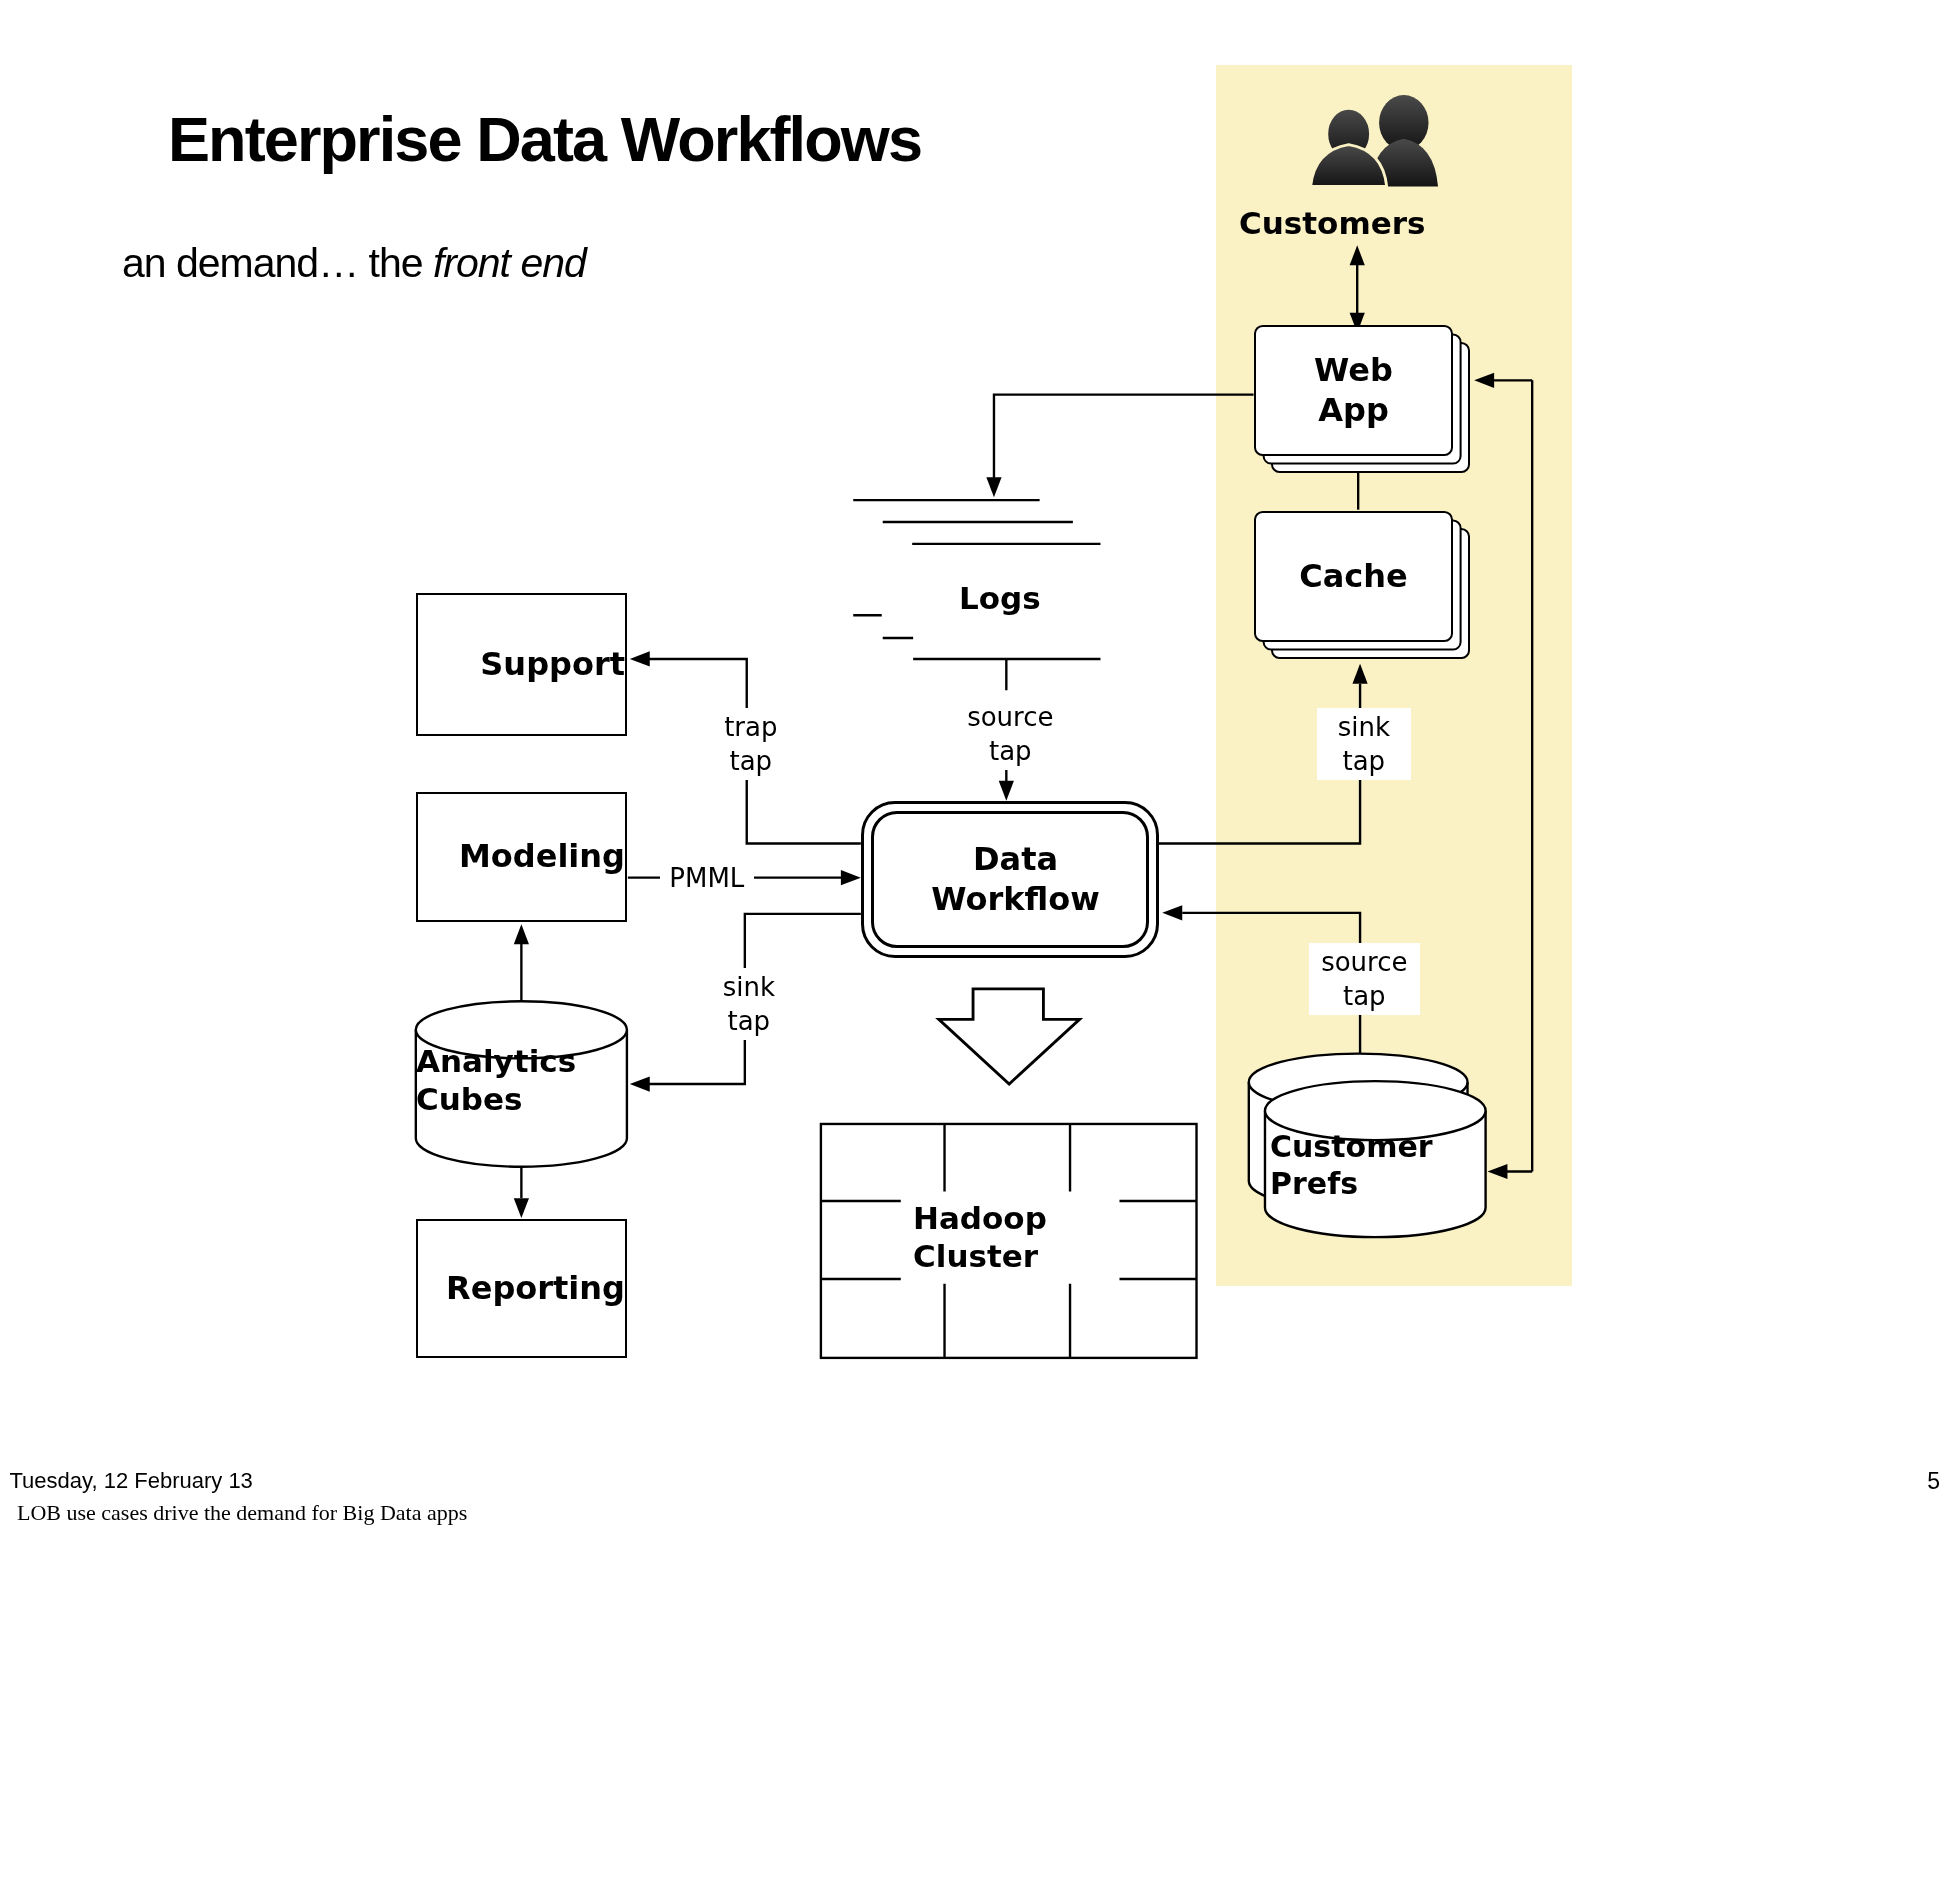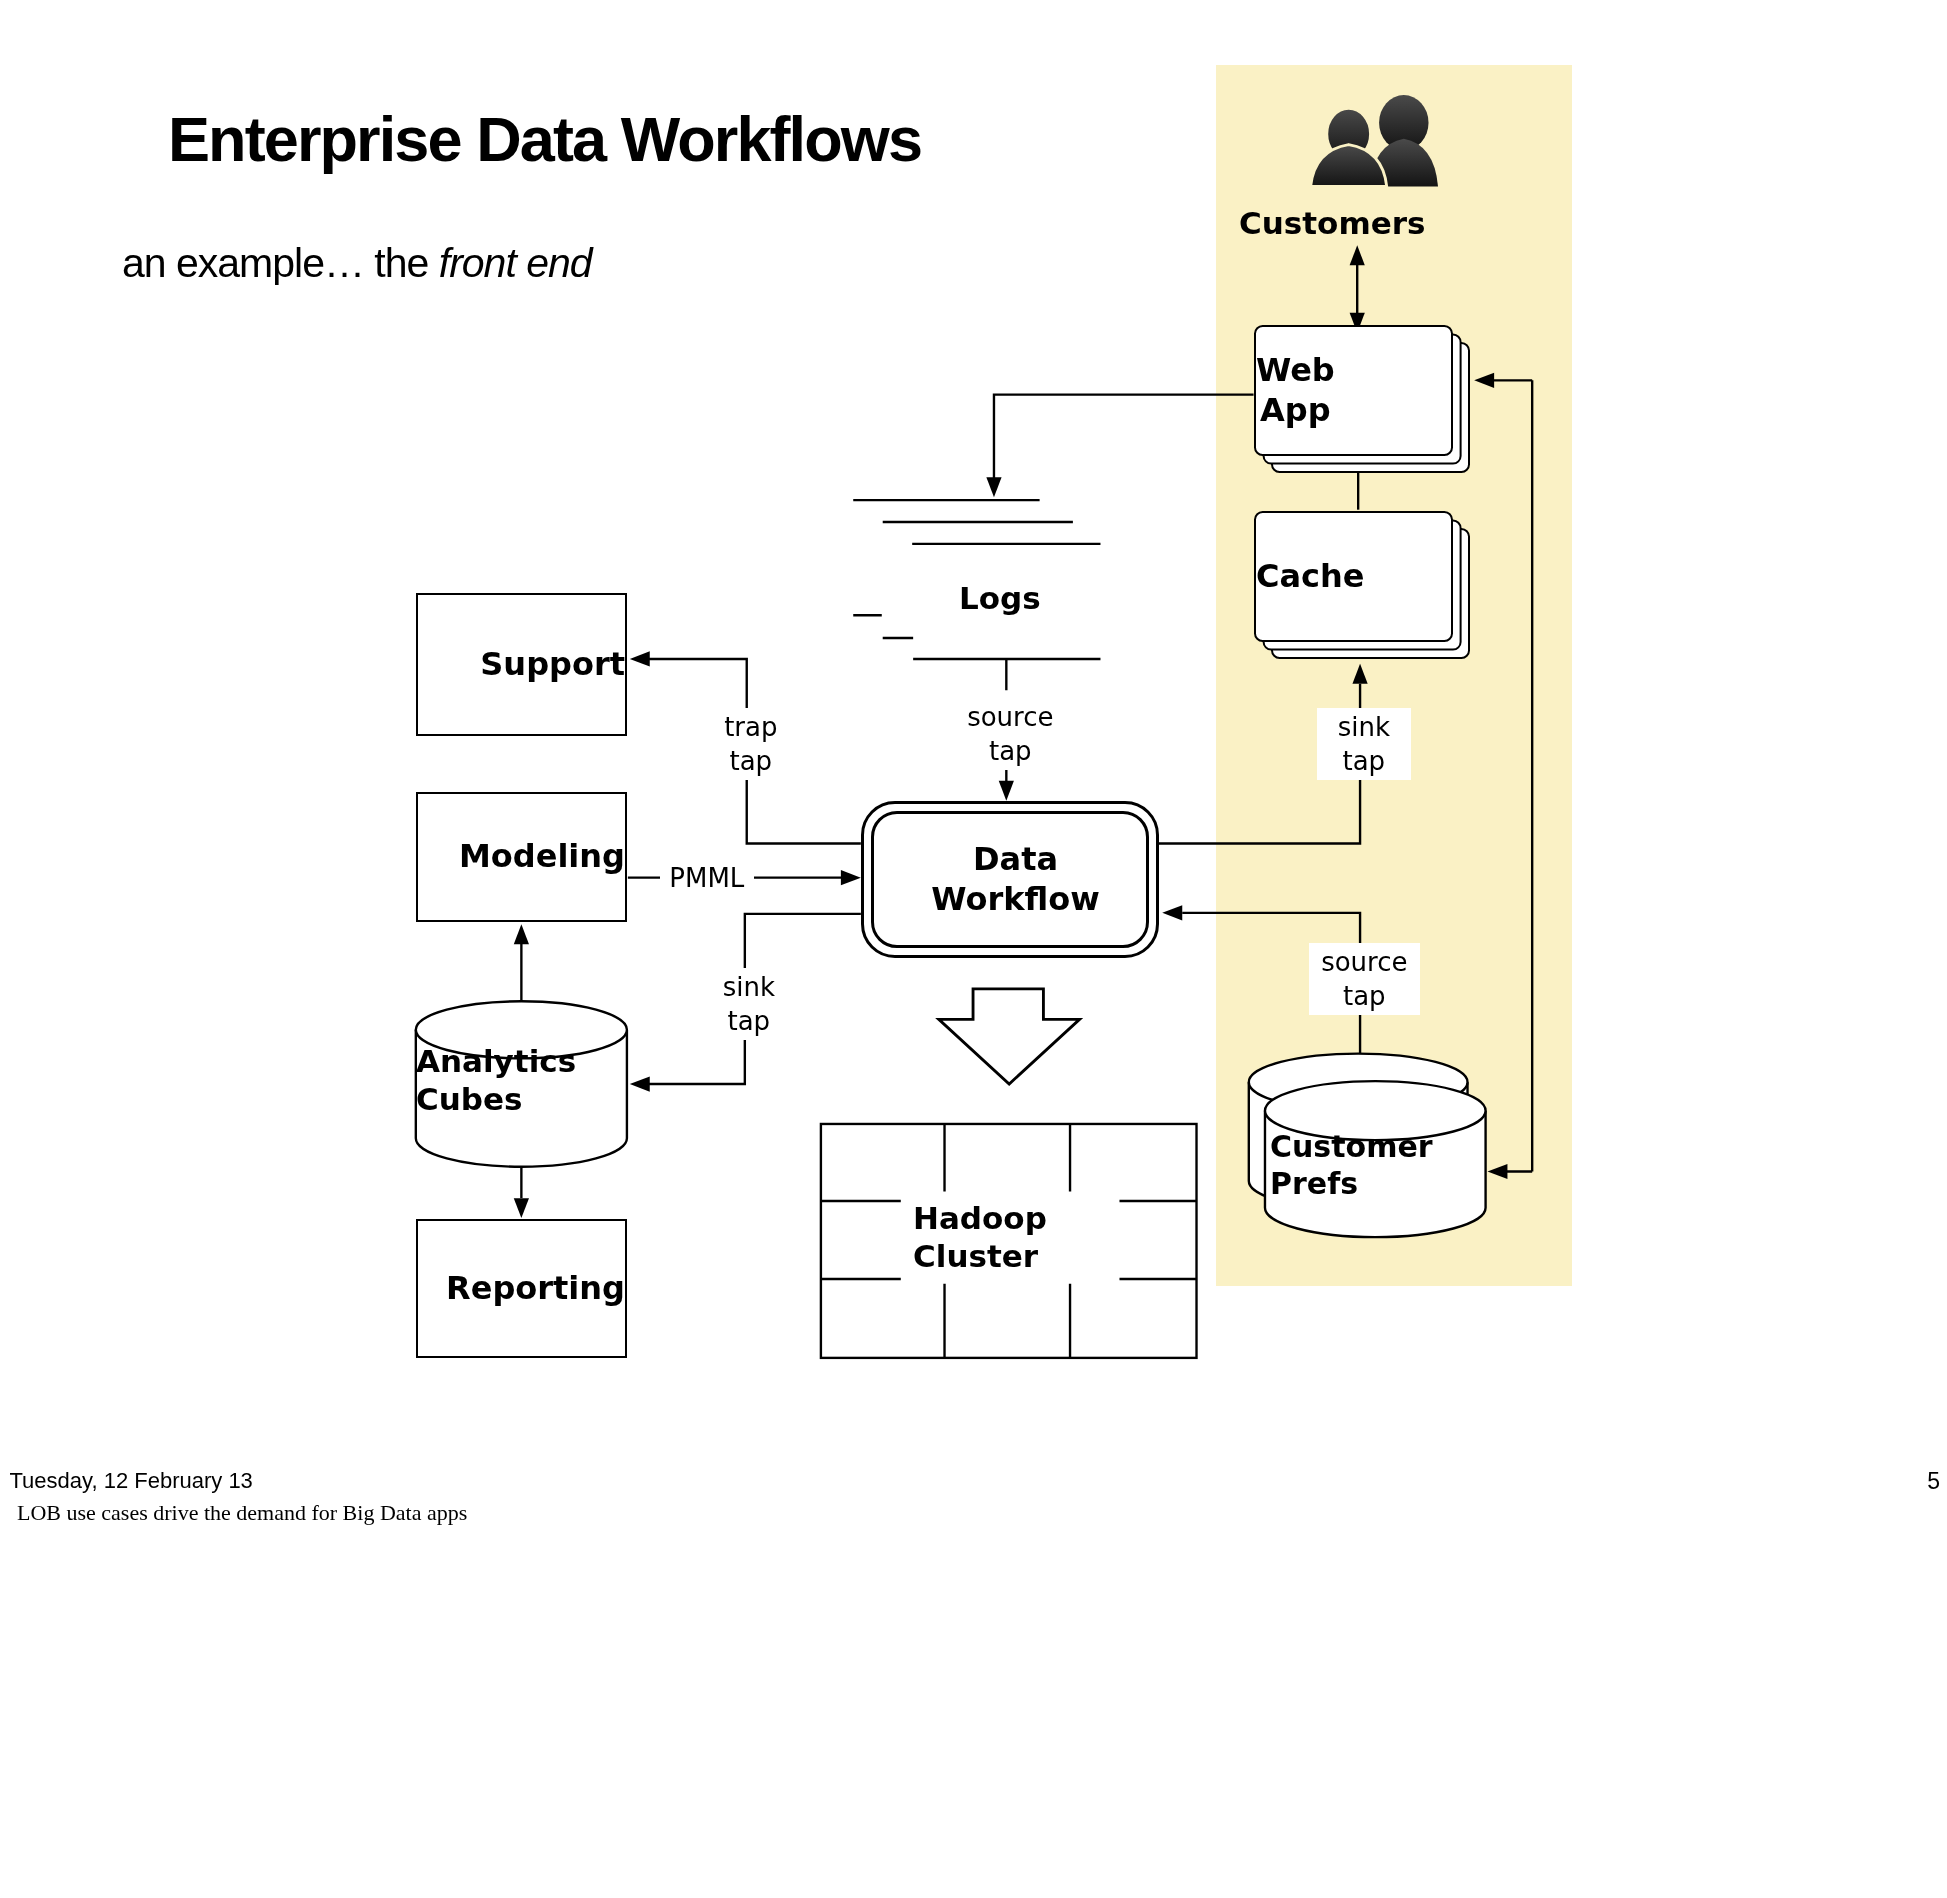--- a/index.html
+++ b/index.html
@@ -25,21 +25,21 @@
   .thick{stroke-width:3;}
 
   
   .rect-node{background:var(--node_fill,#fff);border:2.9px solid var(--line,#000);
              display:flex;align-items:center;justify-content:flex-end;box-sizing:border-box;}
   .node-label{font-weight:bold;font-size:32px;line-height:1.22;text-align:center;
               white-space:pre-line;color:#000;}
   .stack{position:absolute;}
   .stack-layer{position:absolute;left:0;top:0;width:100%;height:100%;box-sizing:border-box;
                background:var(--node_fill,#fff);border:2.9px solid var(--line,#000);border-radius:8.6px;}
-  .stack-front{display:flex;align-items:center;justify-content:flex-start;}
+  .stack-front{display:flex;align-items:center;justify-content:center;}
 
   .dw-outer{left:861px;top:801px;width:298px;height:157px;box-sizing:border-box;
             border:3.8px solid var(--line,#000);border-radius:34px;background:var(--node_fill,#fff);
             display:flex;align-items:center;justify-content:center;padding-left:11px;}
   .dw-inner{position:absolute;left:6.7px;top:6.7px;right:6.7px;bottom:6.7px;box-sizing:border-box;
             border:3.8px solid var(--line,#000);border-radius:26px;}
 
   .free-label{font-weight:bold;font-size:31px;line-height:1.22;text-align:left;
               white-space:pre-line;color:#000000;}
   .edge-label{font-size:26px;line-height:1.32;text-align:center;white-space:pre-line;
@@ -52,21 +52,21 @@
             font-family:"Liberation Sans",sans-serif;font-size:23px;}
 </style>
 </head>
 <body>
 
 <div id="stage">
 
   <div class="abs band"></div>
 
   <div class="abs title">Enterprise Data Workflows</div>
-  <div class="abs subtitle"><span>an example… the </span><span class="em">front end</span></div>
+  <div class="abs subtitle"><span>an demand… the </span><span class="em">front end</span></div>
 
   <svg class="connectors" width="1948" height="1898" viewBox="0 0 2048 1996">
     <defs>
       <linearGradient id="persongrad" x1="0" y1="0" x2="0" y2="1">
         <stop offset="0" stop-color="#4A4A4A"></stop>
         <stop offset="1" stop-color="#141414"></stop>
       </linearGradient>
     </defs>
 
     <path class="ln" d="M1611 400 V1232 M1611 400 H1562 M1611 1232 H1578"></path>

